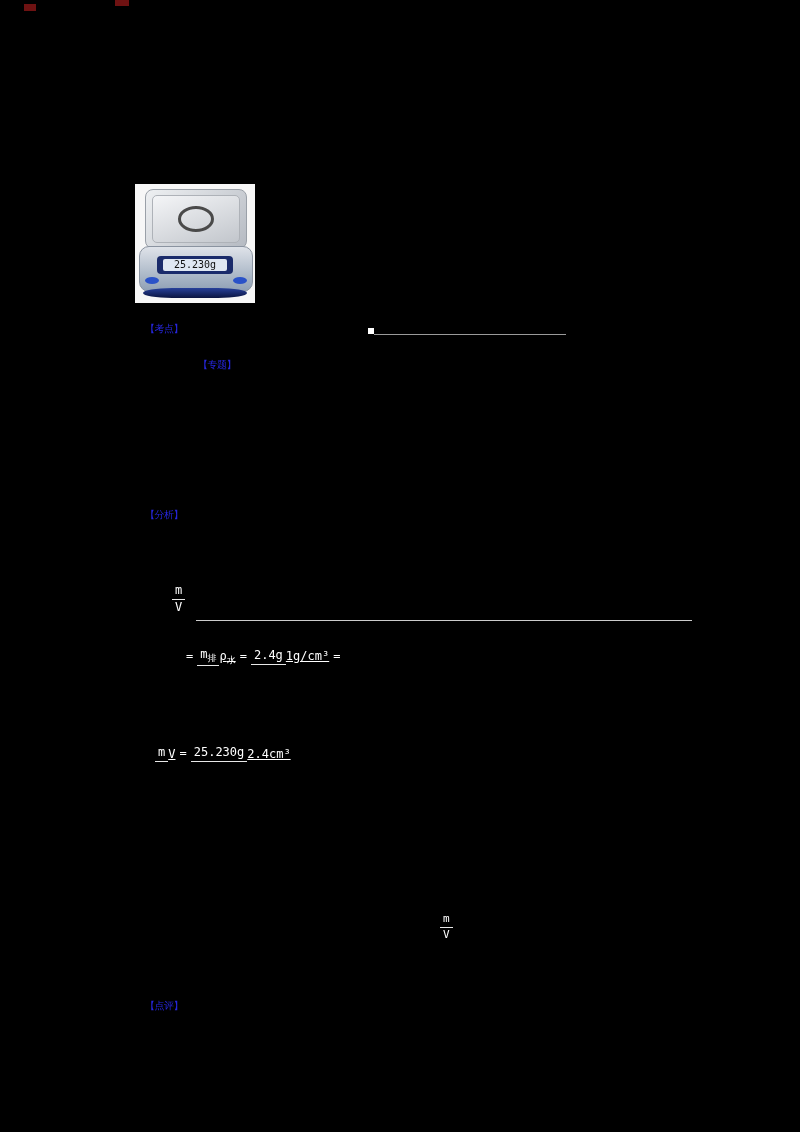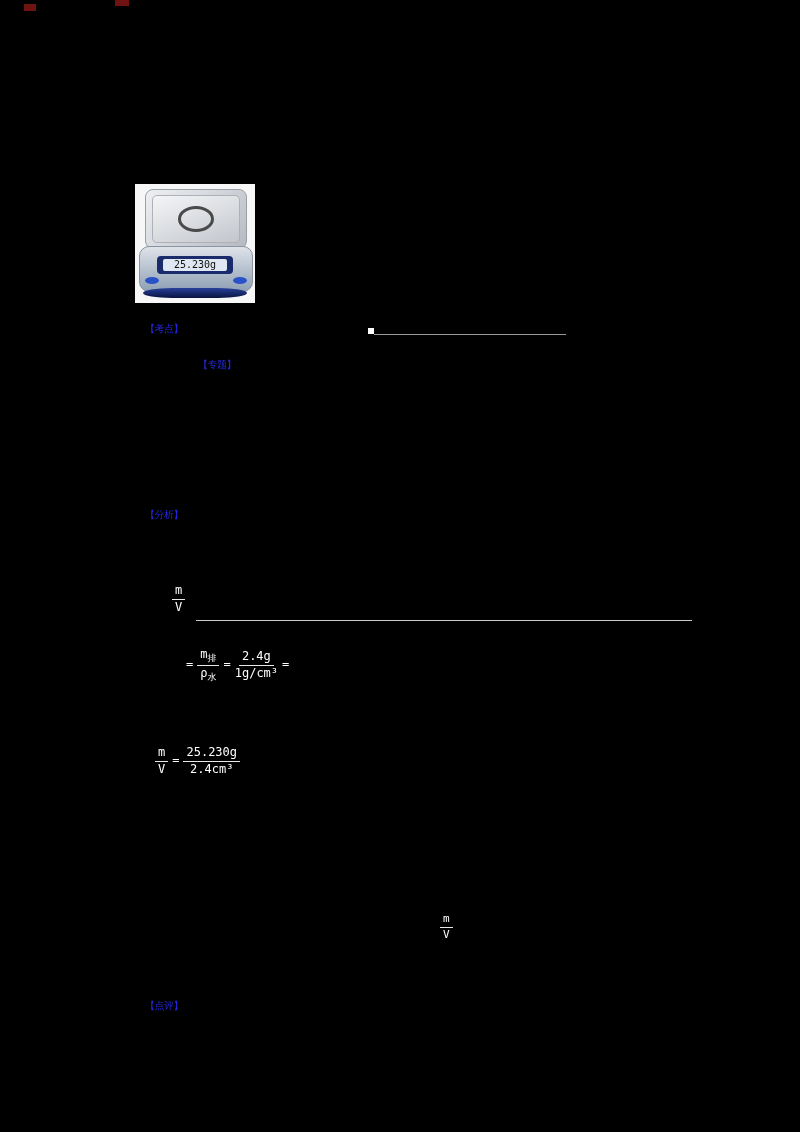--- a/index.html
+++ b/index.html
@@ -125,23 +125,23 @@
   .eqrow {
     position: absolute;
     display: flex;
     align-items: center;
     gap: 4px;
     color: #ffffff;
     font-family: "DejaVu Sans Mono", monospace;
     font-size: 12px;
     line-height: 1.15;
   }
-  .eqrow .ifrac { display: flex; flex-direction: column; align-items: center; }
+  .eqrow .ifrac { display: flex; align-items: center; }
   .eqrow .ifrac .num { border-bottom: 1px solid #e8e8e8; padding: 0 3px 1px; text-align: center; }
-  .eqrow .ifrac .den { padding-top: 1px; text-align: center; }
+  .eqrow .ifrac .den { padding-top: 1px; text-align: center; text-decoration: underline; }
   .eqrow sub, .frac sub { font-size: 9px; }
   .small-frac { font-size: 11px; }
 </style>
 </head>
 <body>
 
 <div id="page">
 
   <div class="red-mark" style="left:24px; top:4px; width:12px; height:7px;"></div>
   <div class="red-mark" style="left:115px; top:0px; width:14px; height:6px;"></div>

